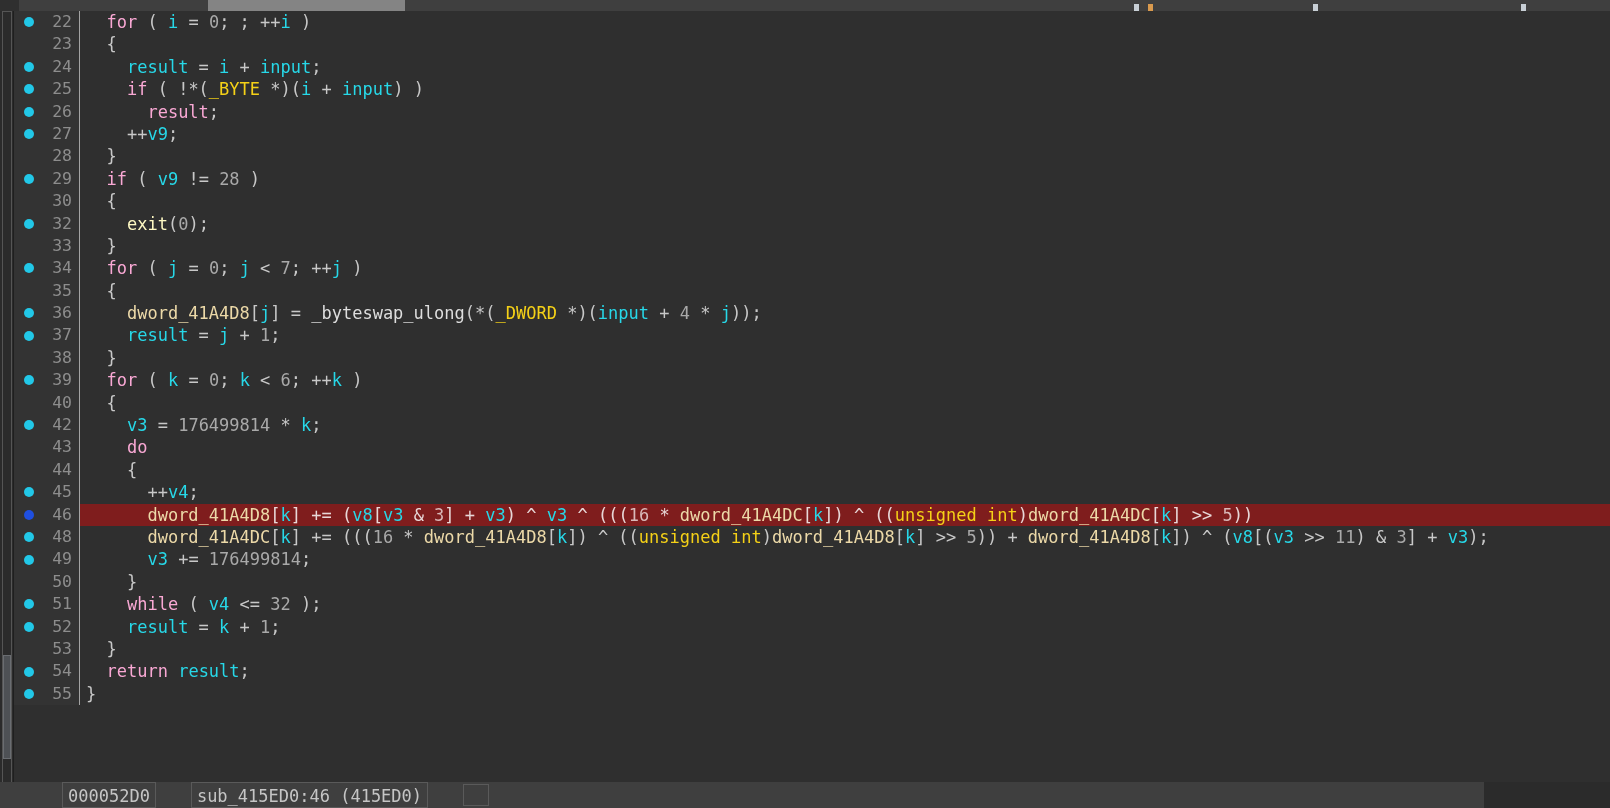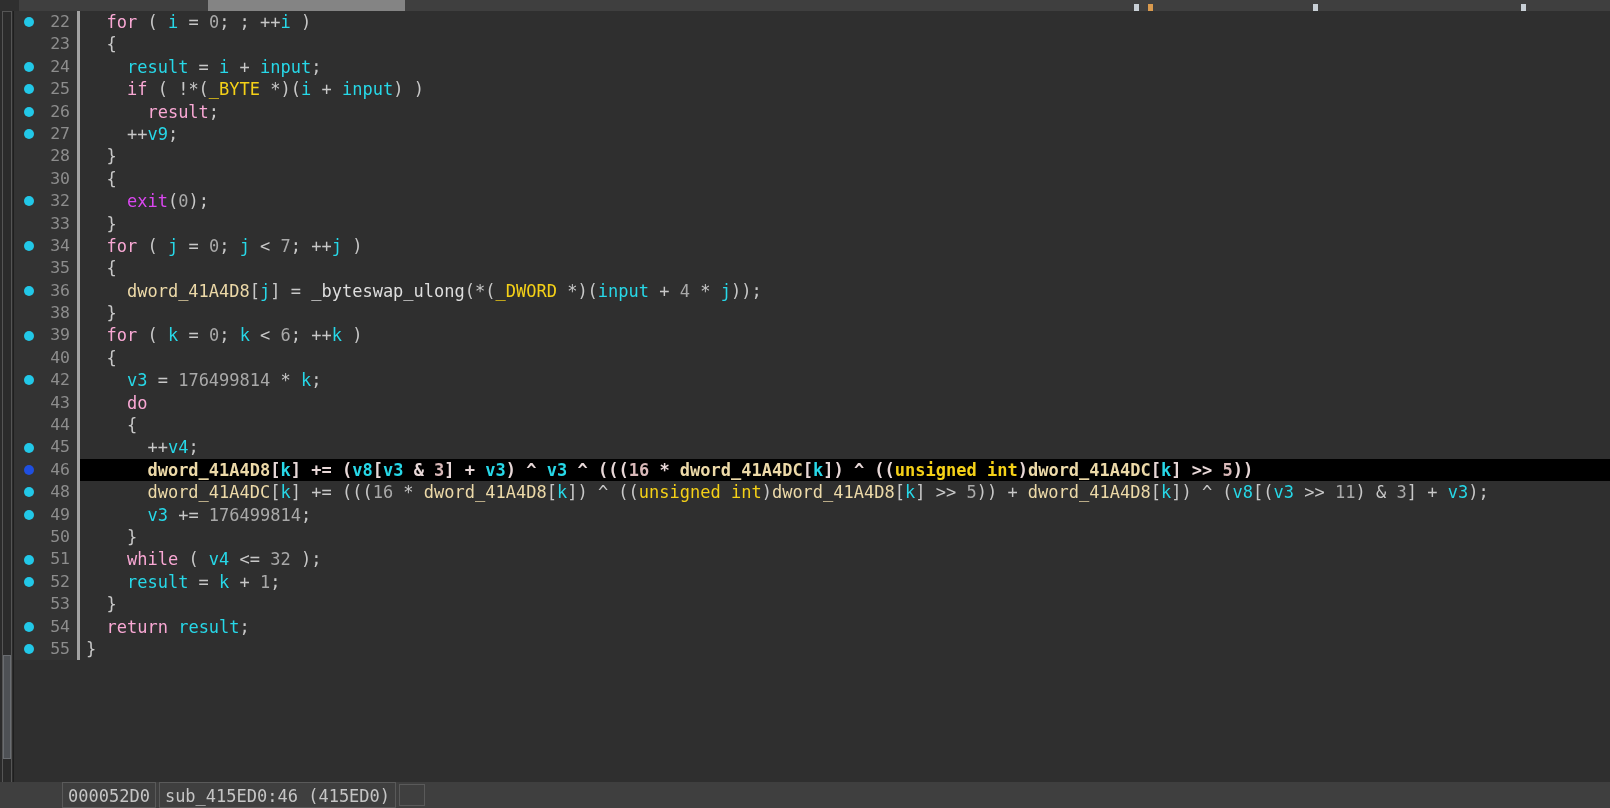--- a/index.html
+++ b/index.html
@@ -97,21 +97,21 @@
     letter-spacing: 0px;
   }
 
   .gutter {
     flex: 0 0 auto;
     width: 66px;
     height: 22.4px;
     display: flex;
     align-items: center;
     background: #333333;
-    border-right: 3px solid #a3a3a3;
+    border-right: 1px solid #a3a3a3;
     position: relative;
     z-index: 5;
   }
   .bp-dot {
     width: 10px; height: 10px;
     border-radius: 50%;
     margin-left: 10px;
     flex: 0 0 auto;
   }
   .bp-dot.none { background: transparent; }
@@ -129,51 +129,52 @@
 
   .code {
     flex: 1 1 auto;
     padding-left: 6px;
     height: 22.4px;
     line-height: 22.4px;
     color: #c8c8c8;
     overflow: visible;
   }
 
-  .line.current .code { background: #000000; font-weight: bold; }
+  .line.current .code { background: #7f1d1d; }
   .line.current-cont .code { background: transparent; }
 
   
   .t-kw   { color: #f9a8d4; }            
   .t-type { color: #f5d117; }            
   .t-var  { color: #27d8e8; }            
   .t-num  { color: #a9a9a9; }            
   .t-glob { color: #ecd9a8; }            
   .t-func { color: #e88b2a; }            
   .t-str  { color: #ef8b33; }            
-  .t-lib  { color: #d946ef; }            
+  .t-lib  { color: #fef9c3; }            
   .t-arg  { color: #e06060; }            
   .t-plain{ color: #c8c8c8; }
   .t-white{ color: #dedede; }
 
   .line.current .t-num  { color: #d9b9b9; }
   .line.current .t-plain{ color: #e8d8d8; }
 
   
   .status-bar {
     position: absolute;
     left: 0; bottom: 0;
-    width: 1610px;
+    width: 1484px;
     height: 26px;
     background: #3f3f3f;
     display: flex;
     align-items: flex-start;
     z-index: 25;
     padding-left: 62px;
     overflow: hidden;
+    gap: 32px;
   }
   .status-cell {
     height: 26px;
     line-height: 26px;
     font-size: 17px;
     color: #c5c5c5;
     background: #3f3f3f;
     border: 1px solid #5a5a5a;
     padding: 0 5px;
     margin-right: 3px;
@@ -209,26 +210,28 @@
   </div>
 
   <div class="code-area" id="code-area">
       <div class="line"><div class="gutter"><span class="bp-dot cyan"></span><span class="lnum">22</span></div><div class="code"><span class="t-plain">  </span><span class="t-kw">for</span><span class="t-plain"> ( </span><span class="t-var">i</span><span class="t-plain"> = </span><span class="t-num">0</span><span class="t-plain">; ; ++</span><span class="t-var">i</span><span class="t-plain"> )</span></div></div>
       <div class="line"><div class="gutter"><span class="bp-dot none"></span><span class="lnum">23</span></div><div class="code"><span class="t-plain">  {</span></div></div>
       <div class="line"><div class="gutter"><span class="bp-dot cyan"></span><span class="lnum">24</span></div><div class="code"><span class="t-plain">    </span><span class="t-var">result</span><span class="t-plain"> = </span><span class="t-var">i</span><span class="t-plain"> + </span><span class="t-var">input</span><span class="t-plain">;</span></div></div>
       <div class="line"><div class="gutter"><span class="bp-dot cyan"></span><span class="lnum">25</span></div><div class="code"><span class="t-plain">    </span><span class="t-kw">if</span><span class="t-plain"> ( !*(</span><span class="t-type">_BYTE</span><span class="t-plain"> *)(</span><span class="t-var">i</span><span class="t-plain"> + </span><span class="t-var">input</span><span class="t-plain">) )</span></div></div>
       <div class="line"><div class="gutter"><span class="bp-dot cyan"></span><span class="lnum">26</span></div><div class="code"><span class="t-plain">      </span><span class="t-kw">result</span><span class="t-plain">;</span></div></div>
       <div class="line"><div class="gutter"><span class="bp-dot cyan"></span><span class="lnum">27</span></div><div class="code"><span class="t-plain">    ++</span><span class="t-var">v9</span><span class="t-plain">;</span></div></div>
       <div class="line"><div class="gutter"><span class="bp-dot none"></span><span class="lnum">28</span></div><div class="code"><span class="t-plain">  }</span></div></div>
+      <div class="line"><div class="gutter"><span class="bp-dot cyan"></span><span class="lnum">29</span></div><div class="code"><span class="t-plain">  </span><span class="t-kw">if</span><span class="t-plain"> ( </span><span class="t-var">v9</span><span class="t-plain"> != </span><span class="t-num">28</span><span class="t-plain"> )</span></div></div>
       <div class="line"><div class="gutter"><span class="bp-dot none"></span><span class="lnum">30</span></div><div class="code"><span class="t-plain">  {</span></div></div>
       <div class="line"><div class="gutter"><span class="bp-dot cyan"></span><span class="lnum">32</span></div><div class="code"><span class="t-plain">    </span><span class="t-lib">exit</span><span class="t-plain">(</span><span class="t-num">0</span><span class="t-plain">);</span></div></div>
       <div class="line"><div class="gutter"><span class="bp-dot none"></span><span class="lnum">33</span></div><div class="code"><span class="t-plain">  }</span></div></div>
       <div class="line"><div class="gutter"><span class="bp-dot cyan"></span><span class="lnum">34</span></div><div class="code"><span class="t-plain">  </span><span class="t-kw">for</span><span class="t-plain"> ( </span><span class="t-var">j</span><span class="t-plain"> = </span><span class="t-num">0</span><span class="t-plain">; </span><span class="t-var">j</span><span class="t-plain"> &lt; </span><span class="t-num">7</span><span class="t-plain">; ++</span><span class="t-var">j</span><span class="t-plain"> )</span></div></div>
       <div class="line"><div class="gutter"><span class="bp-dot none"></span><span class="lnum">35</span></div><div class="code"><span class="t-plain">  {</span></div></div>
       <div class="line"><div class="gutter"><span class="bp-dot cyan"></span><span class="lnum">36</span></div><div class="code"><span class="t-plain">    </span><span class="t-glob">dword_41A4D8</span><span class="t-plain">[</span><span class="t-var">j</span><span class="t-plain">] = </span><span class="t-white">_byteswap_ulong</span><span class="t-plain">(*(</span><span class="t-type">_DWORD</span><span class="t-plain"> *)(</span><span class="t-var">input</span><span class="t-plain"> + </span><span class="t-num">4</span><span class="t-plain"> * </span><span class="t-var">j</span><span class="t-plain">));</span></div></div>
+      <div class="line"><div class="gutter"><span class="bp-dot cyan"></span><span class="lnum">37</span></div><div class="code"><span class="t-plain">    </span><span class="t-var">result</span><span class="t-plain"> = </span><span class="t-var">j</span><span class="t-plain"> + </span><span class="t-num">1</span><span class="t-plain">;</span></div></div>
       <div class="line"><div class="gutter"><span class="bp-dot none"></span><span class="lnum">38</span></div><div class="code"><span class="t-plain">  }</span></div></div>
       <div class="line"><div class="gutter"><span class="bp-dot cyan"></span><span class="lnum">39</span></div><div class="code"><span class="t-plain">  </span><span class="t-kw">for</span><span class="t-plain"> ( </span><span class="t-var">k</span><span class="t-plain"> = </span><span class="t-num">0</span><span class="t-plain">; </span><span class="t-var">k</span><span class="t-plain"> &lt; </span><span class="t-num">6</span><span class="t-plain">; ++</span><span class="t-var">k</span><span class="t-plain"> )</span></div></div>
       <div class="line"><div class="gutter"><span class="bp-dot none"></span><span class="lnum">40</span></div><div class="code"><span class="t-plain">  {</span></div></div>
       <div class="line"><div class="gutter"><span class="bp-dot cyan"></span><span class="lnum">42</span></div><div class="code"><span class="t-plain">    </span><span class="t-var">v3</span><span class="t-plain"> = </span><span class="t-num">176499814</span><span class="t-plain"> * </span><span class="t-var">k</span><span class="t-plain">;</span></div></div>
       <div class="line"><div class="gutter"><span class="bp-dot none"></span><span class="lnum">43</span></div><div class="code"><span class="t-plain">    </span><span class="t-kw">do</span></div></div>
       <div class="line"><div class="gutter"><span class="bp-dot none"></span><span class="lnum">44</span></div><div class="code"><span class="t-plain">    {</span></div></div>
       <div class="line"><div class="gutter"><span class="bp-dot cyan"></span><span class="lnum">45</span></div><div class="code"><span class="t-plain">      ++</span><span class="t-var">v4</span><span class="t-plain">;</span></div></div>
       <div class="line current"><div class="gutter"><span class="bp-dot blue"></span><span class="lnum">46</span></div><div class="code"><span class="t-plain">      </span><span class="t-glob">dword_41A4D8</span><span class="t-plain">[</span><span class="t-var">k</span><span class="t-plain">] += (</span><span class="t-var">v8</span><span class="t-plain">[</span><span class="t-var">v3</span><span class="t-plain"> &amp; </span><span class="t-num">3</span><span class="t-plain">] + </span><span class="t-var">v3</span><span class="t-plain">) ^ </span><span class="t-var">v3</span><span class="t-plain"> ^ (((</span><span class="t-num">16</span><span class="t-plain"> * </span><span class="t-glob">dword_41A4DC</span><span class="t-plain">[</span><span class="t-var">k</span><span class="t-plain">]) ^ ((</span><span class="t-type">unsigned int</span><span class="t-plain">)</span><span class="t-glob">dword_41A4DC</span><span class="t-plain">[</span><span class="t-var">k</span><span class="t-plain">] &gt;&gt; </span><span class="t-num">5</span><span class="t-plain">))</span></div></div>
       <div class="line"><div class="gutter"><span class="bp-dot cyan"></span><span class="lnum">48</span></div><div class="code"><span class="t-plain">      </span><span class="t-glob">dword_41A4DC</span><span class="t-plain">[</span><span class="t-var">k</span><span class="t-plain">] += (((</span><span class="t-num">16</span><span class="t-plain"> * </span><span class="t-glob">dword_41A4D8</span><span class="t-plain">[</span><span class="t-var">k</span><span class="t-plain">]) ^ ((</span><span class="t-type">unsigned int</span><span class="t-plain">)</span><span class="t-glob">dword_41A4D8</span><span class="t-plain">[</span><span class="t-var">k</span><span class="t-plain">] &gt;&gt; </span><span class="t-num">5</span><span class="t-plain">)) + </span><span class="t-glob">dword_41A4D8</span><span class="t-plain">[</span><span class="t-var">k</span><span class="t-plain">]) ^ (</span><span class="t-var">v8</span><span class="t-plain">[(</span><span class="t-var">v3</span><span class="t-plain"> &gt;&gt; </span><span class="t-num">11</span><span class="t-plain">) &amp; </span><span class="t-num">3</span><span class="t-plain">] + </span><span class="t-var">v3</span><span class="t-plain">);</span></div></div>
       <div class="line"><div class="gutter"><span class="bp-dot cyan"></span><span class="lnum">49</span></div><div class="code"><span class="t-plain">      </span><span class="t-var">v3</span><span class="t-plain"> += </span><span class="t-num">176499814</span><span class="t-plain">;</span></div></div>

